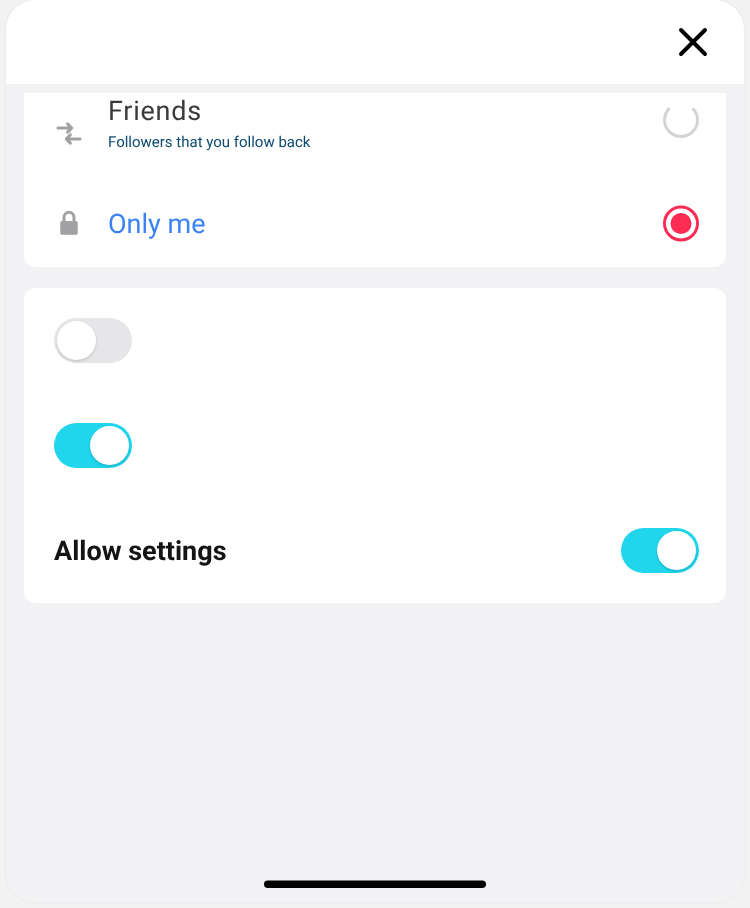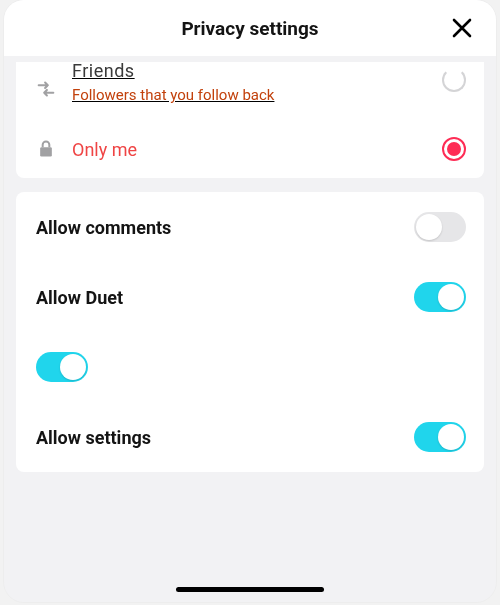--- a/index.html
+++ b/index.html
@@ -67,51 +67,50 @@
       display: flex;
       align-items: center;
       padding: 14px 18px;
       min-height: 58px;
     }
     .option-row.friends {
       padding-top: 6px;
       padding-bottom: 10px;
       position: relative;
       overflow: hidden;
-      text-decoration: underline;
     }
     .option-icon {
       width: 24px;
       height: 24px;
       display: flex;
       align-items: center;
       justify-content: center;
       color: #a1a1a3;
       margin-right: 14px;
       flex-shrink: 0;
     }
     .option-text {
       flex: 1;
       display: flex;
       flex-direction: column;
     }
     .option-label {
       font-size: 18px;
-      color: #ef4444;
+      color: #3b82f6;
       font-weight: 400;
     }
     .option-row.friends .option-label {
       color: #3a3a3a;
       letter-spacing: 0.5px;
       margin-top: -12px;
       line-height: 1;
     }
     .option-sub {
-      font-size: 15px;
-      color: #c2410c;
+      font-size: 10px;
+      color: #0c4a6e;
       margin-top: 6px;
     }
     .radio {
       width: 24px;
       height: 24px;
       border-radius: 50%;
       border: 2px solid #d4d4d6;
       flex-shrink: 0;
     }
     .option-row.friends .radio {
@@ -182,21 +181,20 @@
       background: #000;
       border-radius: 3px;
     }
   </style>
 </head>
 <body>
 
 <div class="sheet">
 
   <div class="header">
-    <div class="header-title">Privacy settings</div>
     <button class="close-btn">
       <svg width="22" height="22" viewBox="0 0 22 22">
         <path d="M3 3 L19 19 M19 3 L3 19" stroke="#000" stroke-width="2.6" stroke-linecap="round"></path>
       </svg>
     </button>
   </div>
 
   <div class="card first">
 
     <div class="option-row friends">
@@ -224,28 +222,23 @@
         <div class="option-label">Only me</div>
       </div>
       <div class="radio selected"></div>
     </div>
 
   </div>
 
   <div class="card second">
 
     <div class="toggle-row">
-      <div class="toggle-label">Allow comments</div>
       <div class="toggle off"></div>
     </div>
 
-    <div class="toggle-row">
-      <div class="toggle-label">Allow Duet</div>
-      <div class="toggle on"></div>
-    </div>
 
     <div class="toggle-row">
       <div class="toggle on"></div>
     </div>
 
     <div class="toggle-row">
       <div class="toggle-label">Allow settings</div>
       <div class="toggle on"></div>
     </div>
 

